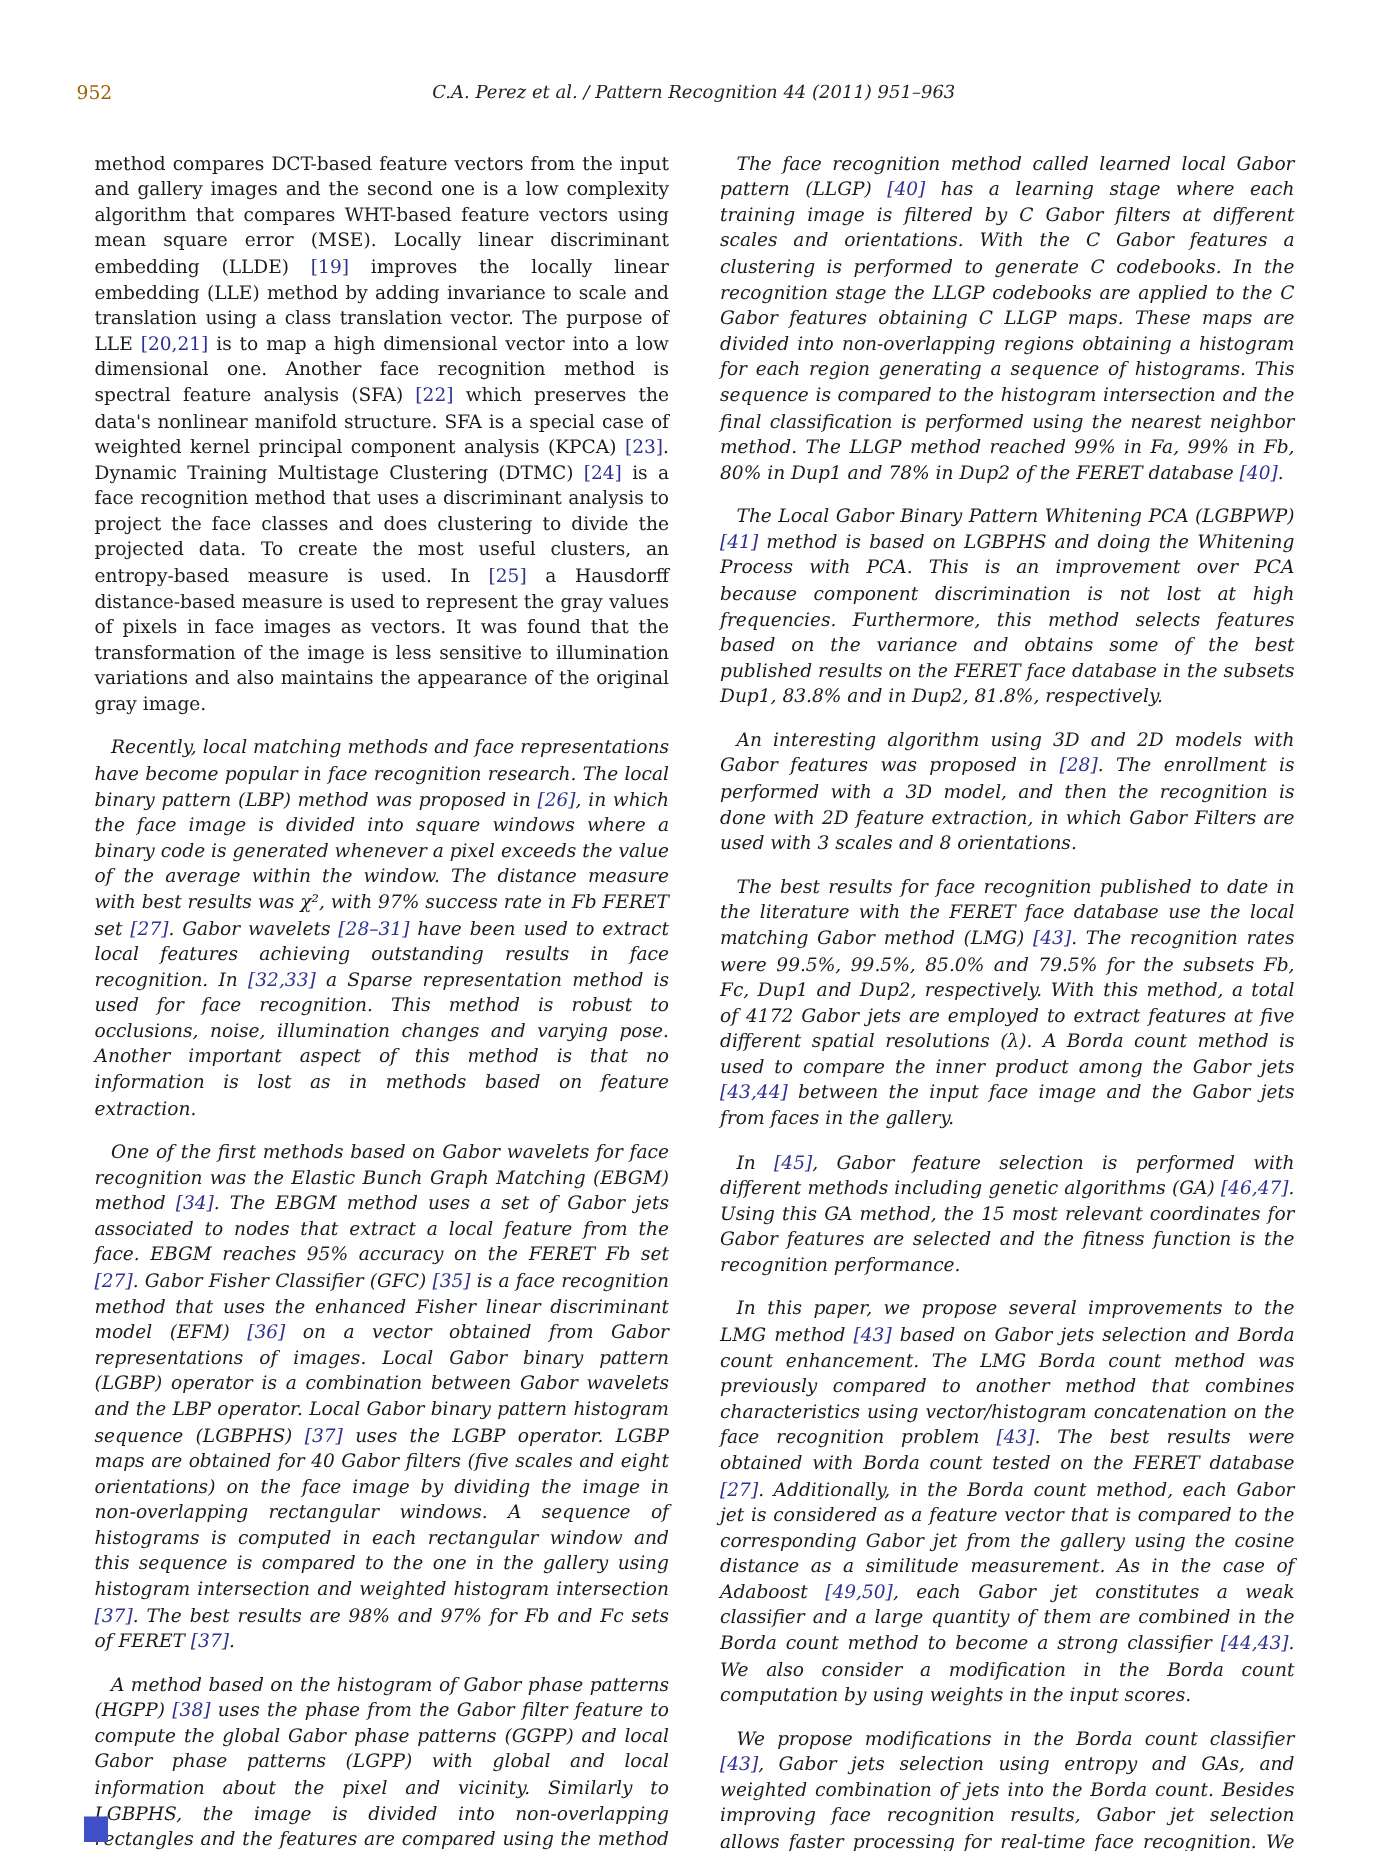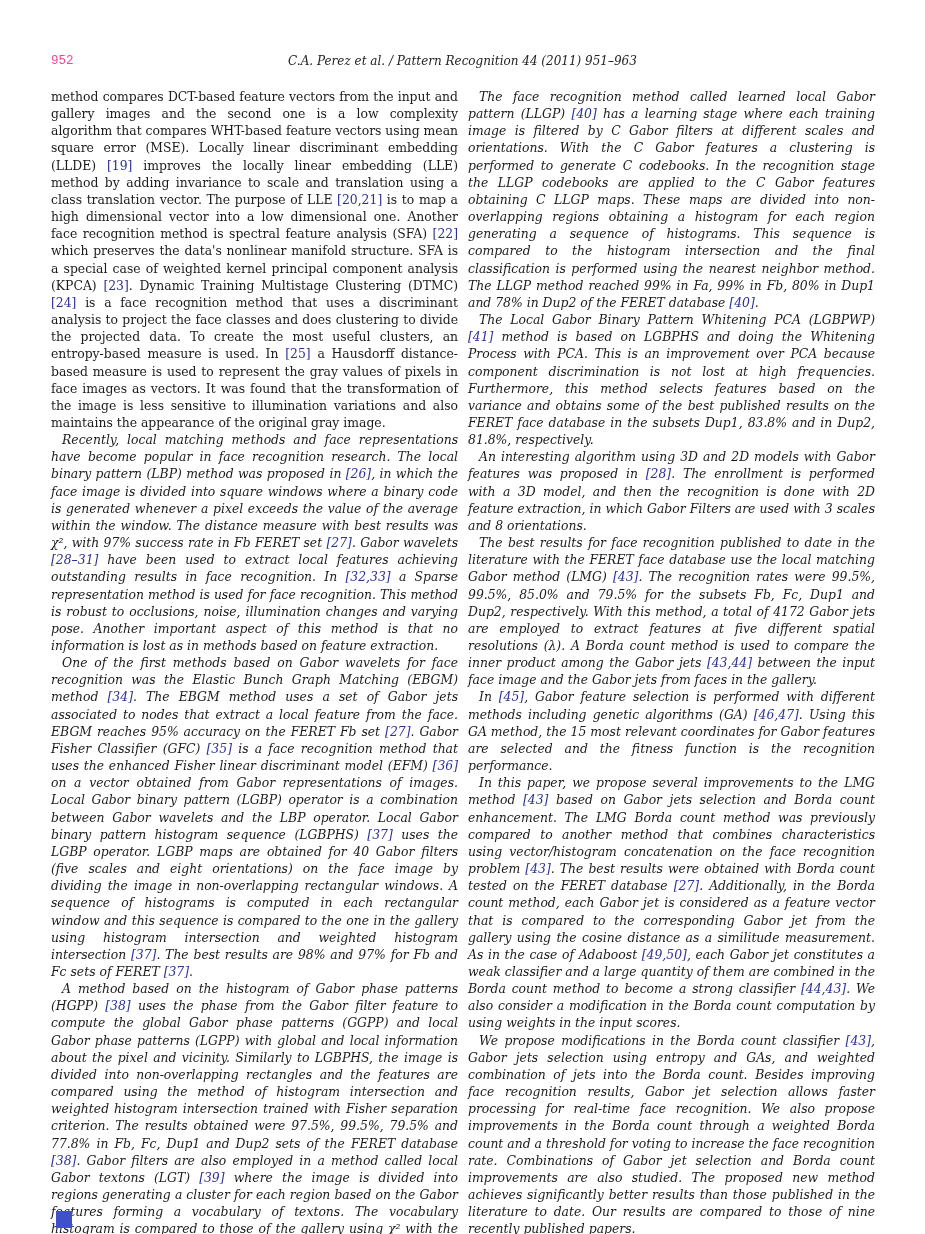--- a/index.html
+++ b/index.html
@@ -5,38 +5,38 @@
   html,body{margin:0;padding:0;}
   body{
     width:925px;height:1234px;
     background:#ffffff;
     position:relative;
     font-family:"DejaVu Serif","Liberation Serif",serif;
     overflow:hidden;
   }
   .page-num{
     position:absolute;left:51px;top:54px;
-    font-size:12.5px;color:#ec4899;font-family:Liberation Mono, monospace;
+    font-size:12.5px;color:#a16207;
   }
   .running-title{
     position:absolute;left:0;top:54px;width:925px;
     text-align:center;font-style:italic;
     font-size:12px;color:#222222;
   }
   .col{
     position:absolute;top:88px;width:407px;
     text-align:justify;
     font-size:12.4px;line-height:17.15px;
     color:#1b1b1b;
     hyphens:auto;
     -webkit-hyphens:auto;
   }
   .col-left{left:51px;}
   .col-right{left:468px;}
-  p.para{margin:0;padding:0;text-indent:0;}
+  p.para{margin:12px;padding:0;text-indent:0;}
   p.para.indent{text-indent:11px;font-style:italic;}
   .citation{color:#2e3192;}
   .corner-marker{
     position:absolute;left:56px;top:1211px;
     width:16px;height:17px;
     background:#4050c8;
   }
 </style>
 </head>
 <body>

